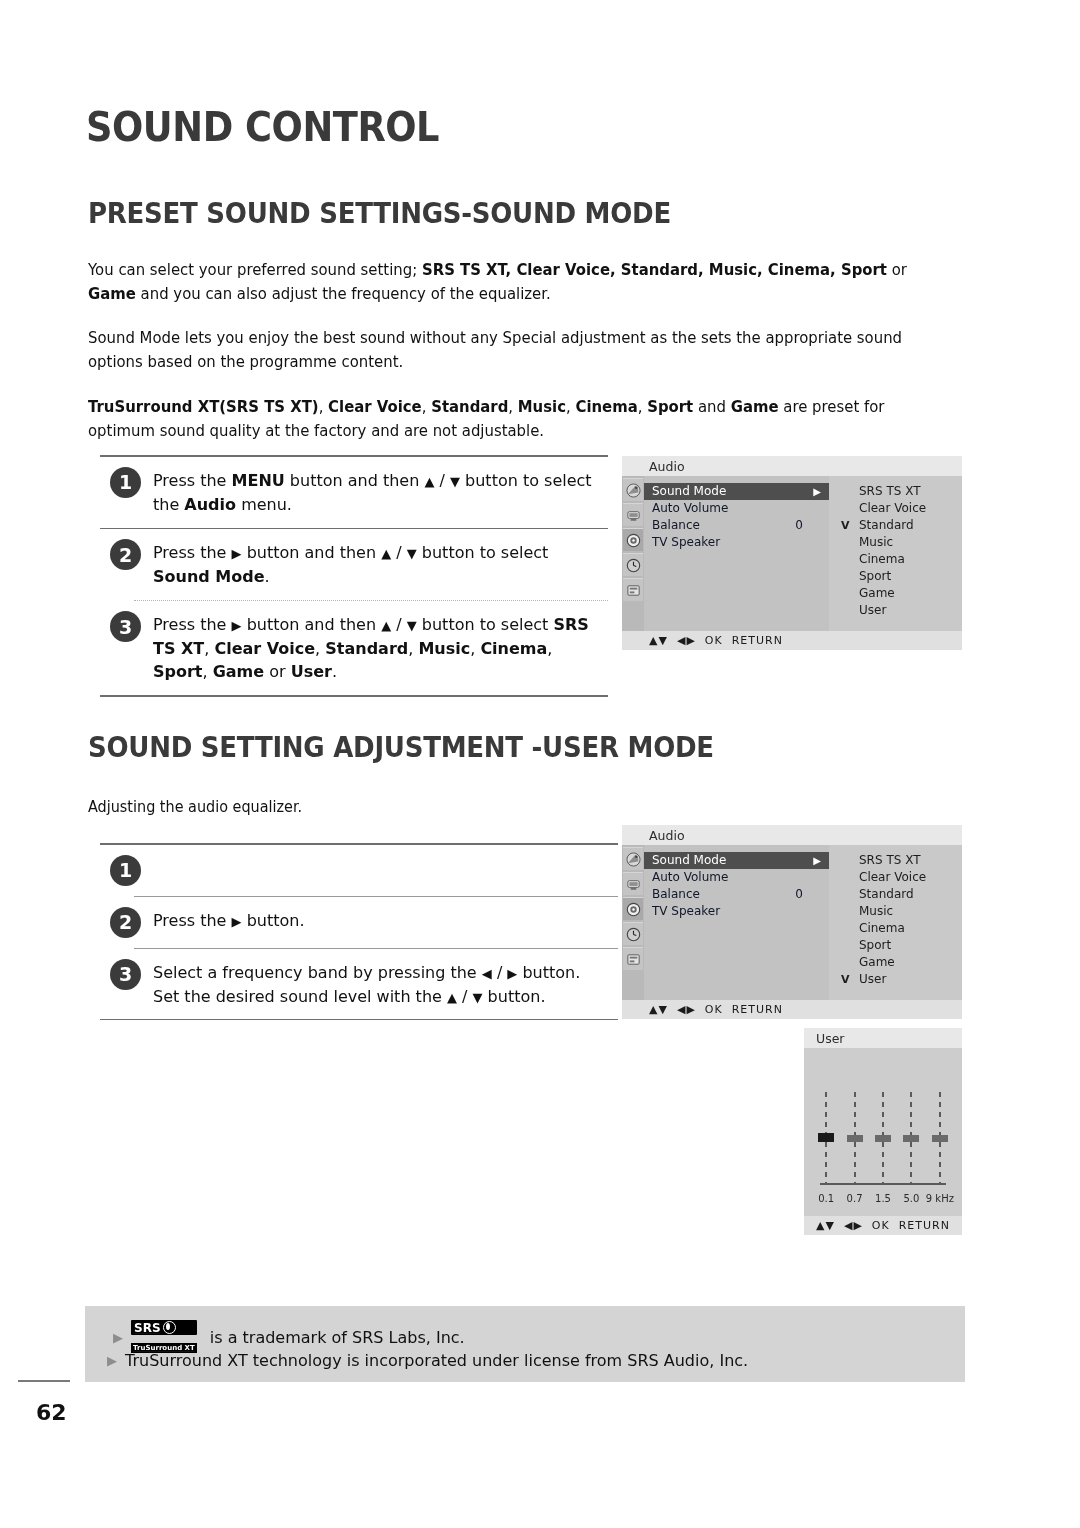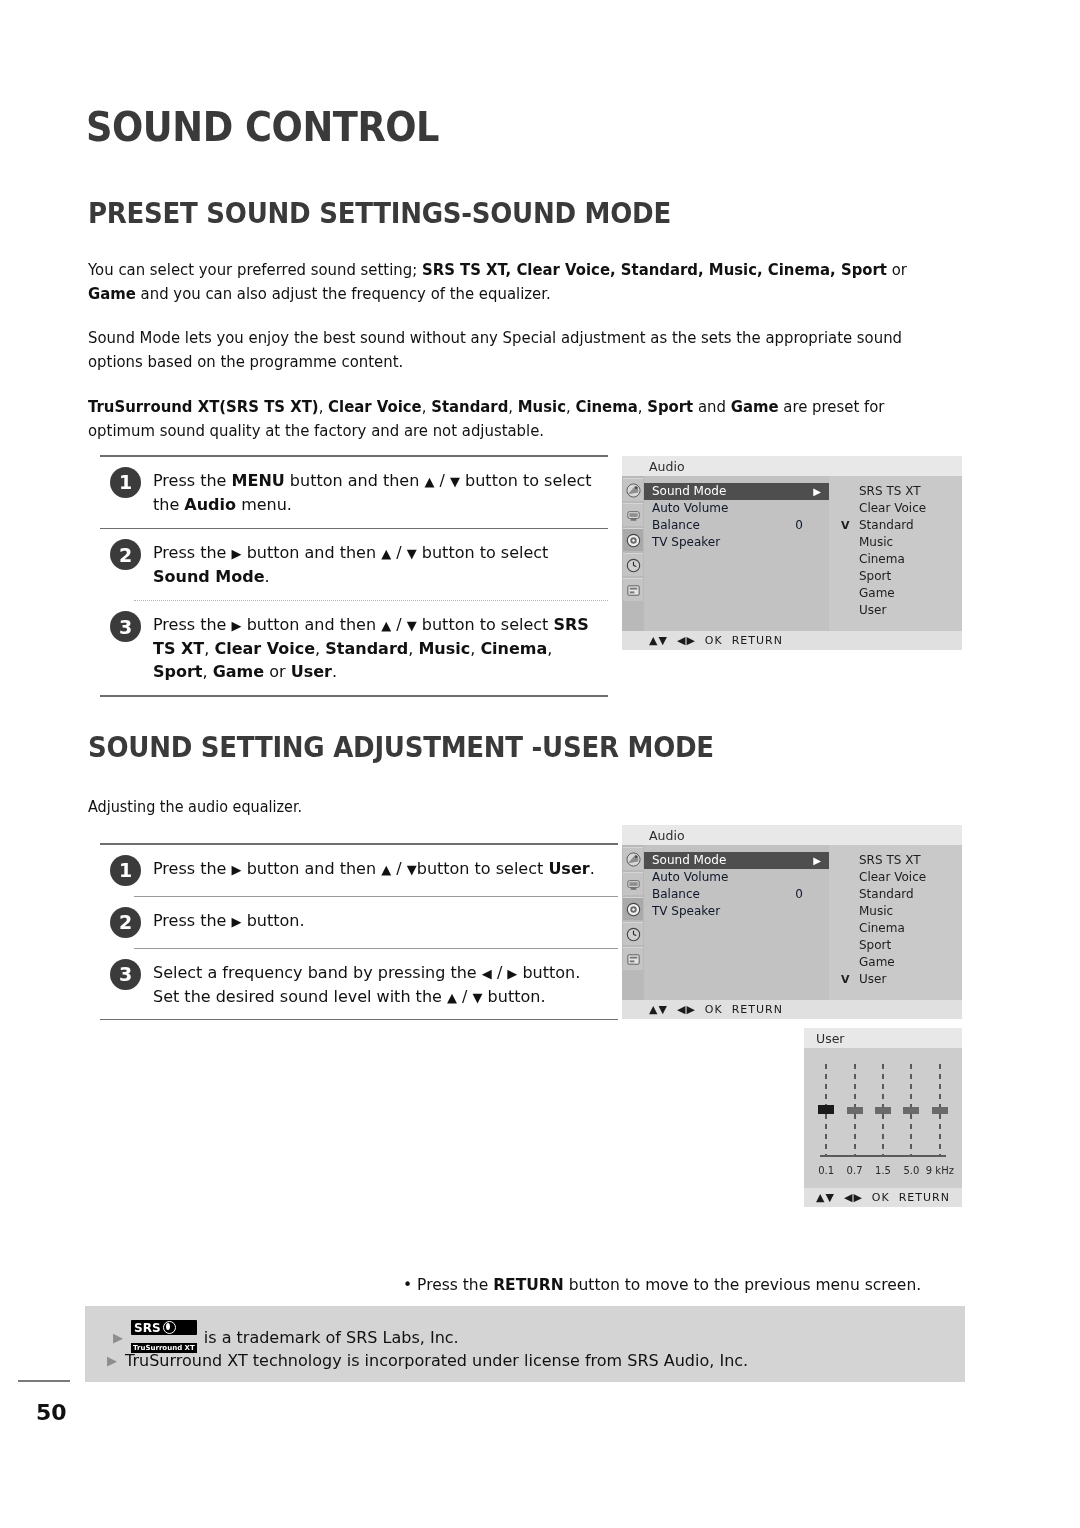--- a/index.html
+++ b/index.html
@@ -114,21 +114,21 @@
   .osd-foot{
     background:#e0e0e0;height:19px;
     font-size:11px;color:#1b1b1b;
     display:flex;align-items:center;padding-left:27px;
     letter-spacing:1px;
   }
   .osd-foot span{margin-right:9px;}
 
   
   #osd-eq{left:804px;top:1028px;width:158px;}
-  #eq-canvas{position:relative;height:140px;background:#cdcdcd;}
+  #eq-canvas{position:relative;height:168px;background:#cdcdcd;}
   .eq-band{position:absolute;bottom:32px;width:2px;height:92px;
     background:repeating-linear-gradient(to bottom,#5a5a5a 0 5px,transparent 5px 10px);}
   .eq-knob{position:absolute;width:16px;height:7px;background:#6a6a6a;}
   .eq-knob.active{background:#1a1a1a;height:9px;}
   .eq-axis{position:absolute;left:16px;right:16px;bottom:31px;height:2px;background:#5a5a5a;}
   .eq-lbl{position:absolute;bottom:12px;font-size:10px;color:#2a2a2a;
     transform:translateX(-50%);white-space:nowrap;}
 
   
   .note{
@@ -142,21 +142,21 @@
   
   #trademark-box{
     position:absolute;left:85px;top:1306px;width:880px;height:76px;
     background:#d4d4d4;
   }
   .tm-row{position:absolute;font-size:16px;color:#111;
     font-family:"DejaVu Sans", sans-serif;display:flex;align-items:center;}
   #tm-row-1{left:28px;top:14px;}
   #tm-row-2{left:22px;top:45px;}
   .tri{color:#8d8d8d;font-size:13px;margin-right:8px;}
-  .srs-logo{display:inline-block;margin-right:7px;vertical-align:middle;}
+  .srs-logo{display:inline-block;margin-right:13px;vertical-align:middle;text-decoration:underline;}
   .srs-top{
     background:#000;color:#fff;font-weight:bold;font-size:12px;
     padding:1px 3px;border-radius:1px;letter-spacing:0px;
     font-family:"DejaVu Sans", sans-serif;line-height:12px;
     display:flex;align-items:center;
   }
   .srs-circ{
     display:inline-block;width:11px;height:11px;border-radius:50%;
     border:1.5px solid #fff;margin-left:2px;position:relative;
   }
@@ -284,21 +284,20 @@
     </div>
   </div>
 
   <div id="section-title-2">SOUND SETTING ADJUSTMENT -USER MODE</div>
   <div class="para" id="eq-note">Adjusting the audio equalizer.</div>
 
   <div class="steps" id="steps-b">
     <div class="rule"></div>
     <div class="step" style="margin:10px 0 10px 10px;">
       <div class="badge">1</div>
-      <div class="step-text">Press the <span class="glyph">▶</span> button and then <span class="glyph">▲</span> / <span class="glyph">▼</span>button to select <b>User</b>.</div>
     </div>
     <div class="rule thin" style="margin-left:34px;width:484px;"></div>
     <div class="step" style="margin:10px 0 10px 10px;">
       <div class="badge">2</div>
       <div class="step-text">Press the <span class="glyph">▶</span> button.</div>
     </div>
     <div class="rule thin" style="margin-left:34px;width:484px;"></div>
     <div class="step" style="margin:10px 0 10px 10px;">
       <div class="badge">3</div>
       <div class="step-text">Select a frequency band by pressing the <span class="glyph">◀</span> / <span class="glyph">▶</span> button.<br>Set the desired sound level with the <span class="glyph">▲</span> / <span class="glyph">▼</span> button.</div>
@@ -407,36 +406,35 @@
         <div class="eq-lbl" style="left: 86%;">9 kHz</div>
       </div>
     <div class="osd-foot" style="padding-left:12px;">
       <span>▲▼</span>
       <span>◀▶</span>
       <span>OK</span>
       <span>RETURN</span>
     </div>
   </div>
 
-  <div class="note" id="note-2">• Press the <b>RETURN</b> button to move to the previous menu screen.</div>
 
   <div id="trademark-box">
     <div class="tm-row" id="tm-row-1">
       <span class="tri">▶</span>
       <span class="srs-logo">
         <span class="srs-top">
             <span>SRS</span>
             <span class="srs-circ"></span>
           </span>
         <span class="srs-bot">TruSurround XT</span>
       </span>
       <span>is a trademark of SRS Labs, Inc.</span>
     </div>
     <div class="tm-row" id="tm-row-2">
       <span class="tri">▶</span>
       <span>TruSurround XT technology is incorporated under license from SRS Audio, Inc.</span>
     </div>
   </div>
 
   <div id="footer-rule"></div>
-  <div id="page-number">50</div>
+  <div id="page-number">62</div>
 
 </div>
 
 </body></html>

